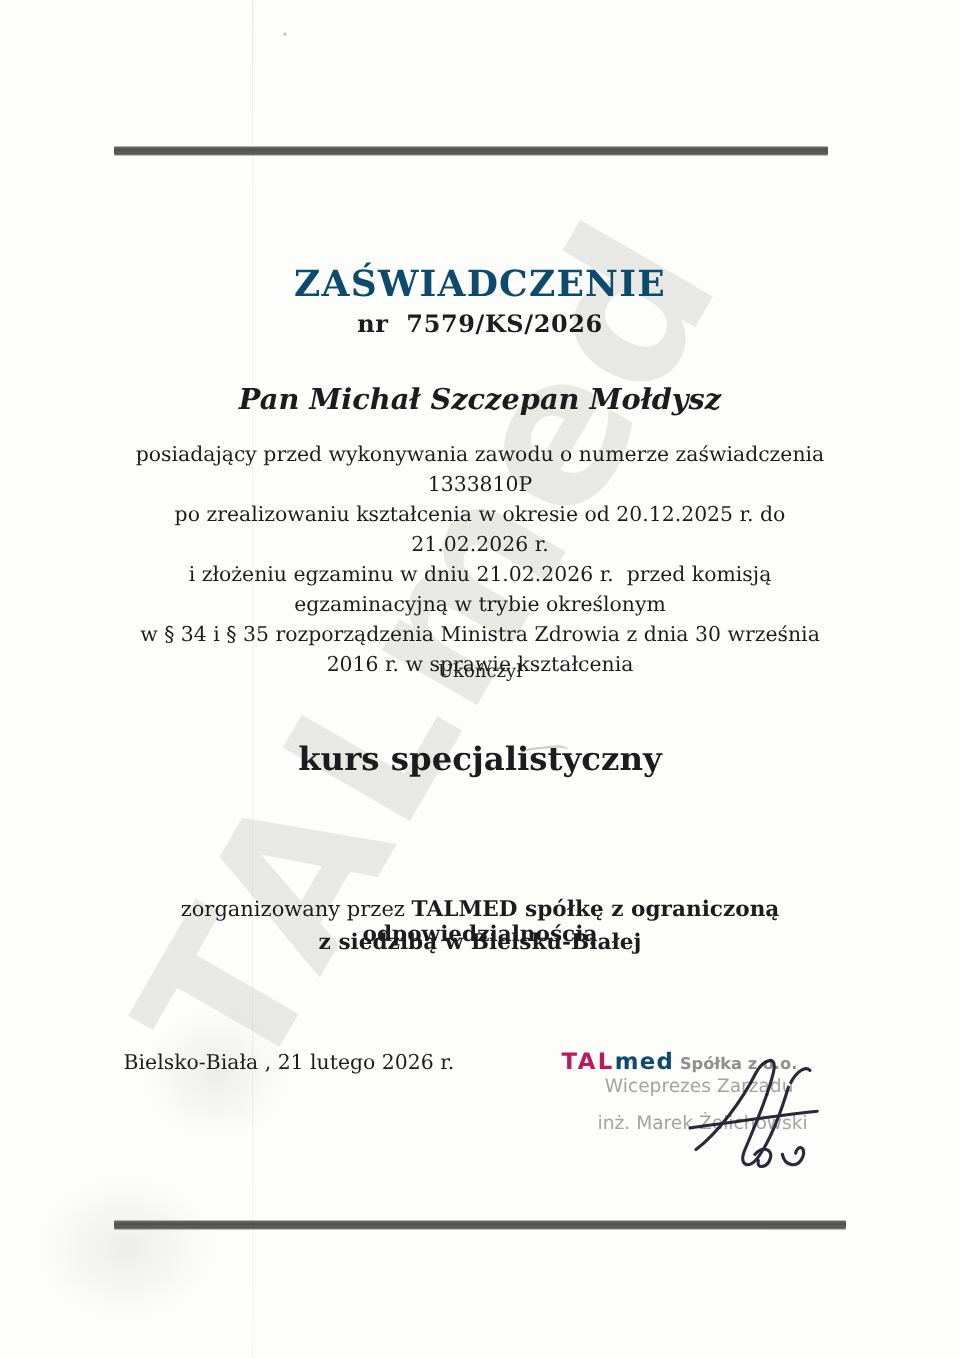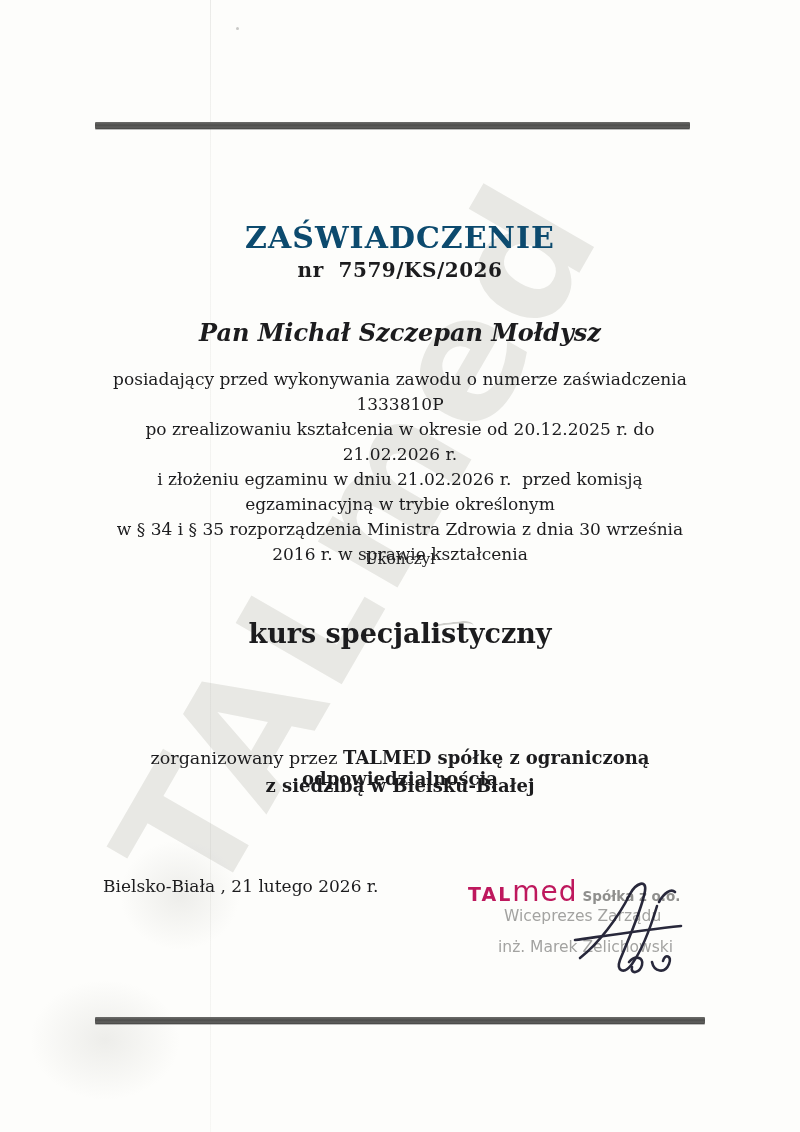--- a/index.html
+++ b/index.html
@@ -66,21 +66,21 @@
   .organizer2{top:775px;font-size:18px;font-weight:bold;}
   
   .place-date{position:absolute;left:103px;top:876px;font-size:17px;}
   .stamp{
     position:absolute;left:468px;top:874px;width:240px;
     font-family:"DejaVu Sans","Liberation Sans",sans-serif;
     color:#9c9c9a;line-height:1.25;
   }
   .stamp .logo-row{white-space:nowrap;}
   .stamp .tal{font-weight:bold;font-size:19px;letter-spacing:2px;color:#be185d;}
-  .stamp .med{font-weight:normal;font-size:28px;letter-spacing:1px;color:#be185d;}
+  .stamp .med{font-weight:bold;font-size:19px;letter-spacing:1px;color:#0c4a6e;}
   .stamp .suffix{font-weight:bold;font-size:13.5px;color:#8f8f8d;margin-left:5px;}
   .stamp .role{font-size:15.5px;margin-left:36px;margin-top:-2px;color:#a3a3a1;}
   .stamp .signer{font-size:15.5px;margin-left:30px;margin-top:12px;color:#a3a3a1;}
   .signature{position:absolute;left:572px;top:876px;width:112px;height:108px;}
 </style>
 </head>
 <body>
 
 <div class="page">
 

